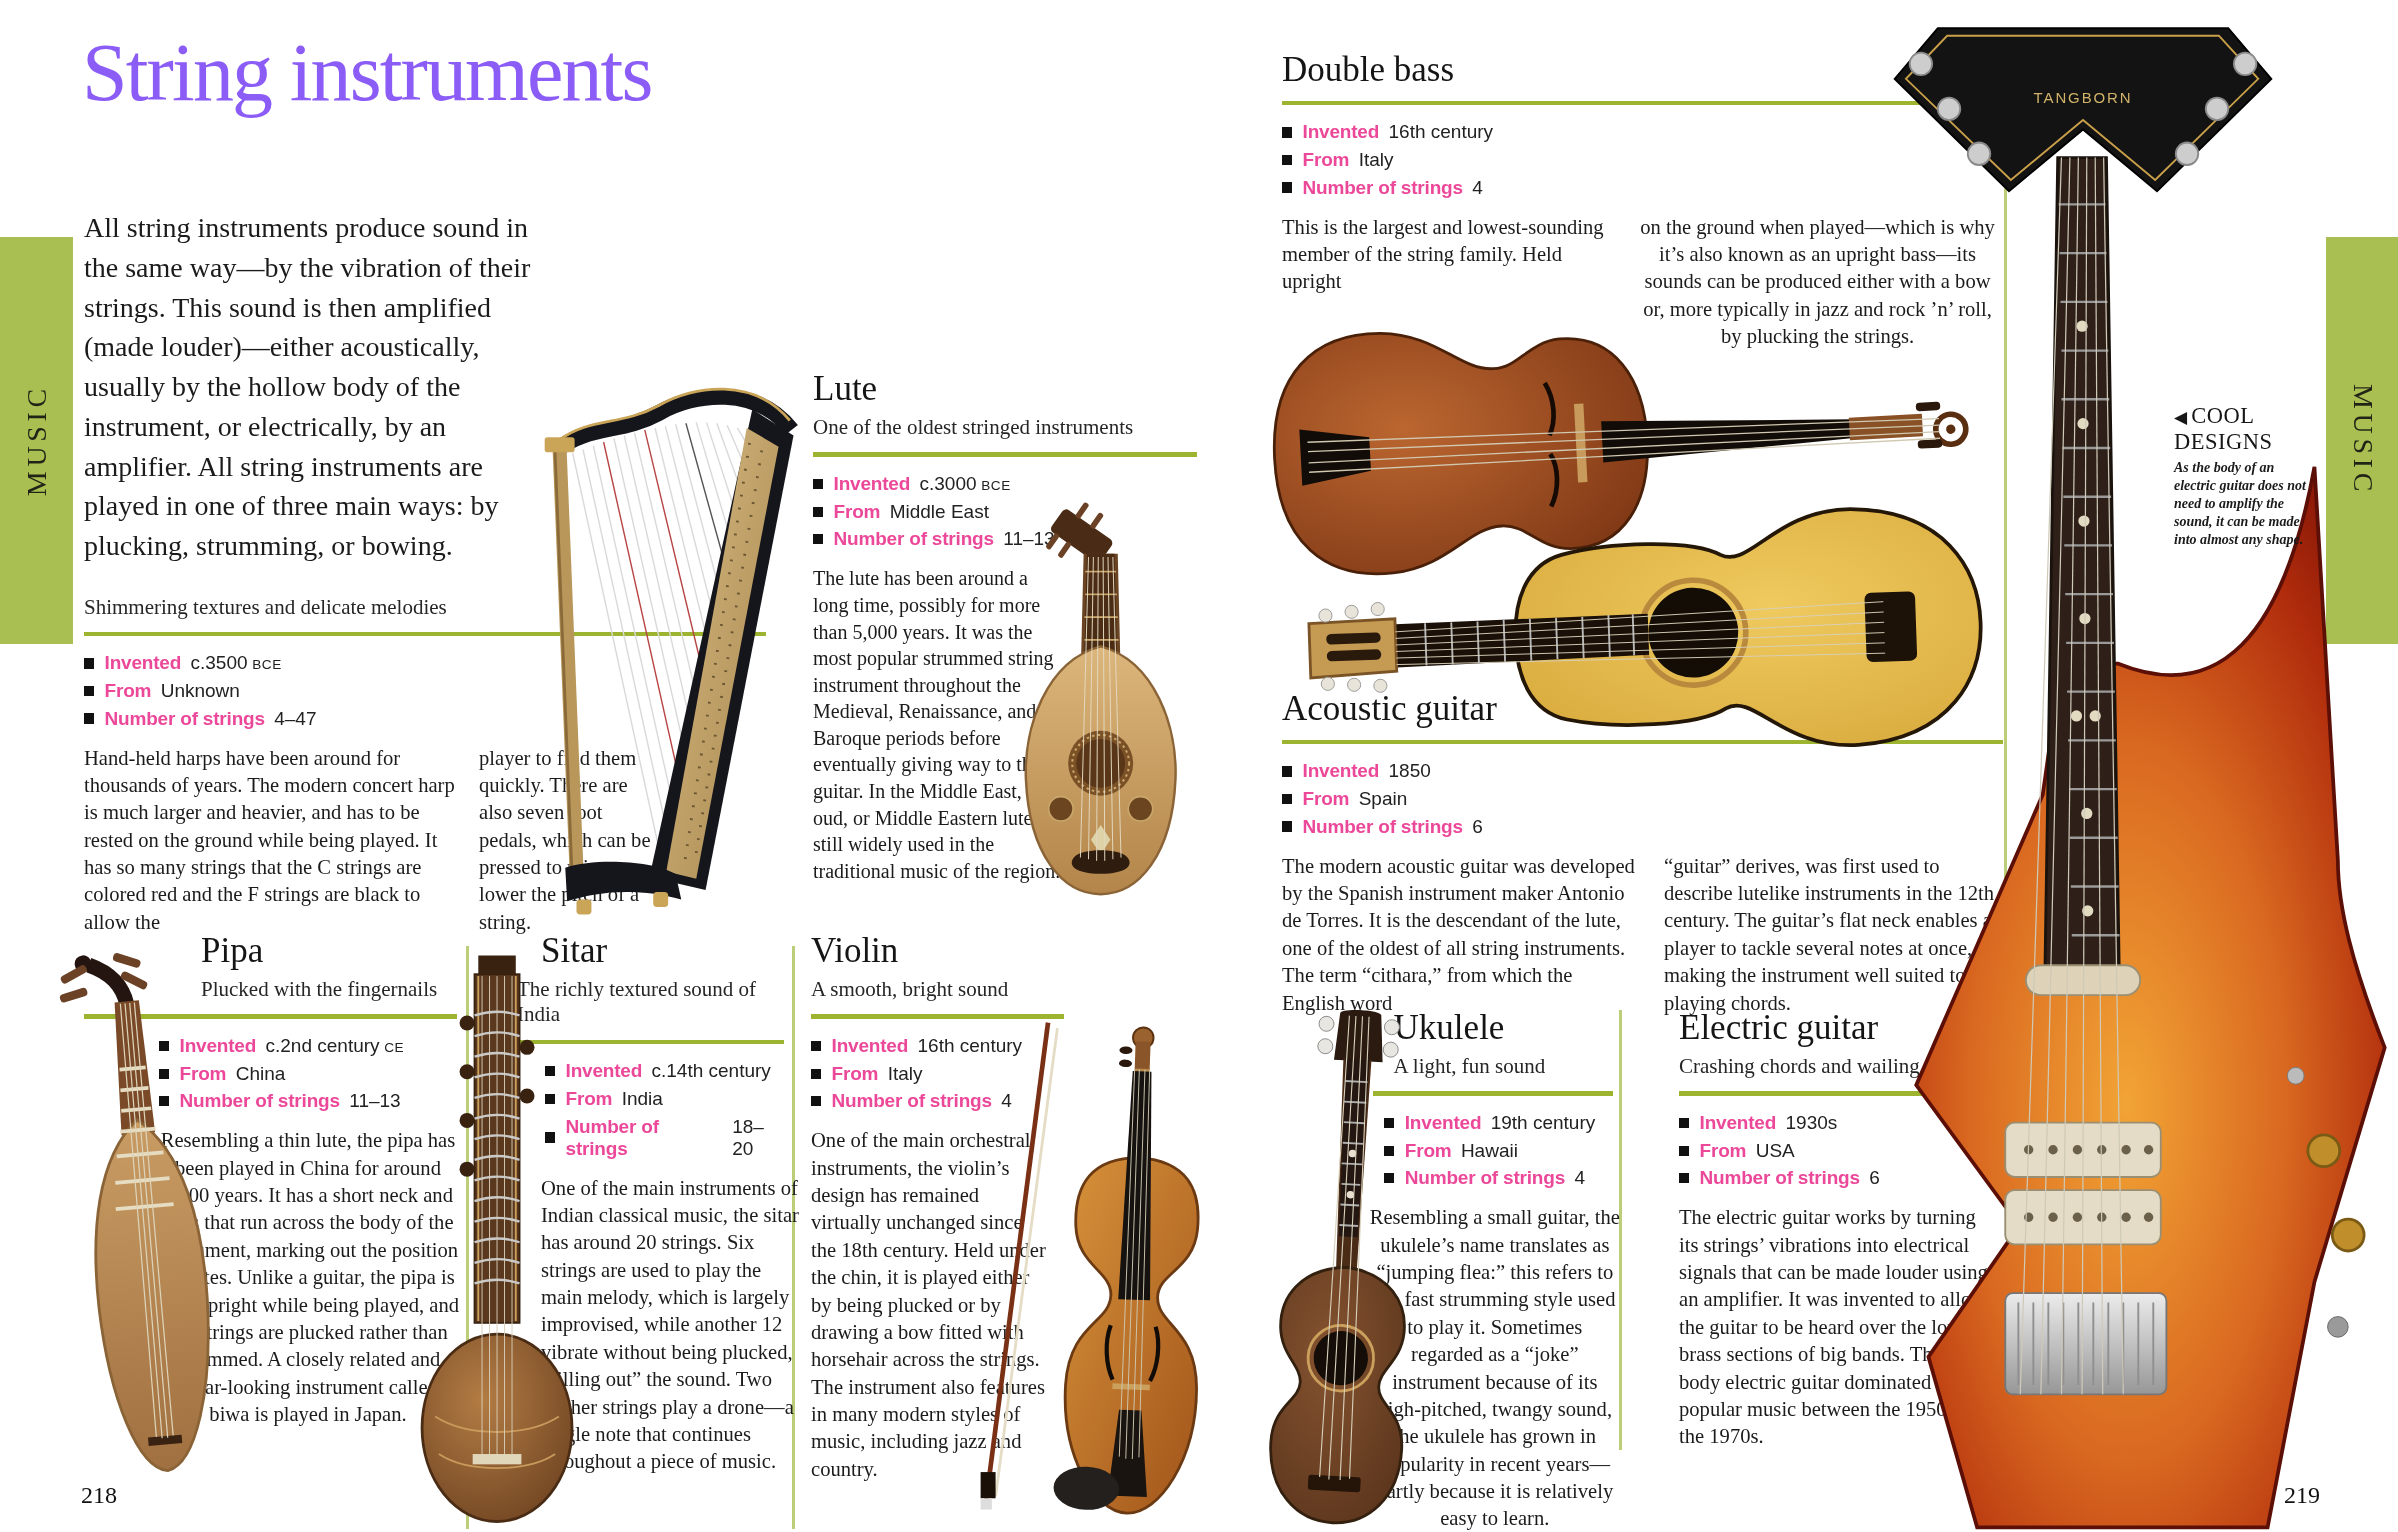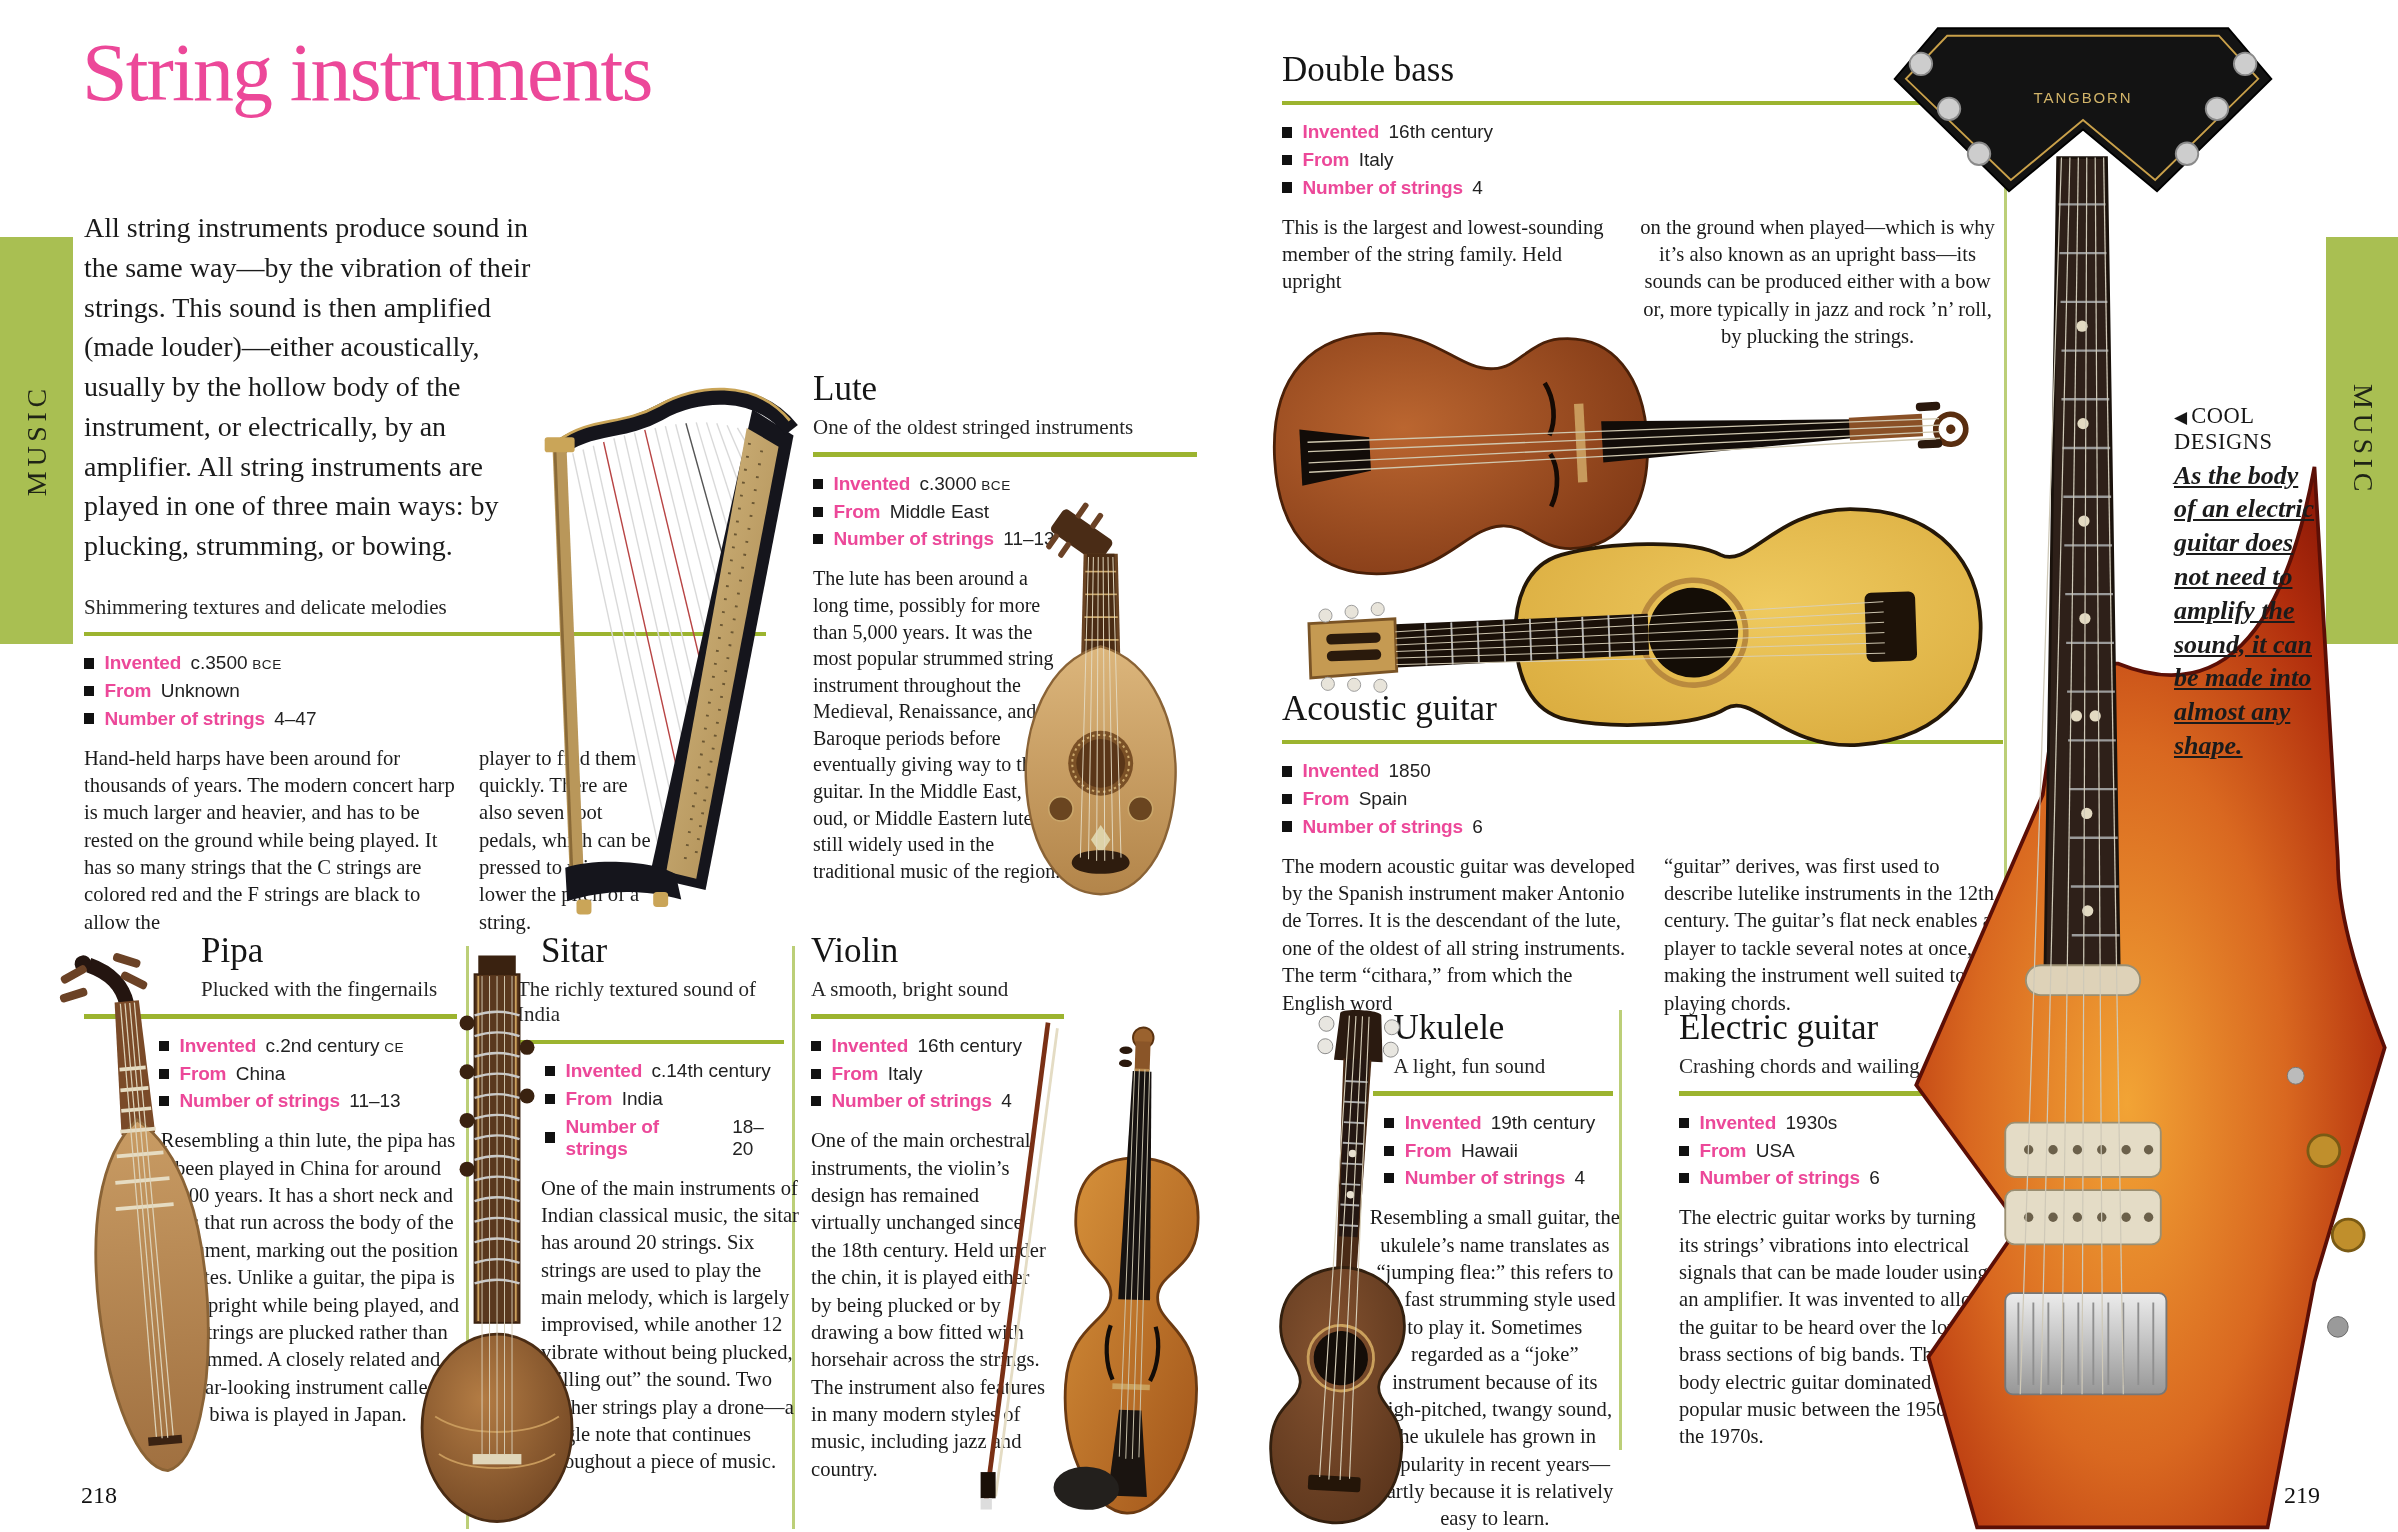--- a/index.html
+++ b/index.html
@@ -5,21 +5,21 @@
   html,body{margin:0;padding:0;background:#888;}
   #page{position:relative;width:2399px;height:1533px;background:#ffffff;overflow:hidden;
         font-family:"Liberation Serif",serif;color:#1b1b1b;}
   
   .tab{position:absolute;top:237px;width:73px;height:407px;background:#a9bf52;
        display:flex;align-items:center;justify-content:center;}
   .tab span{writing-mode:vertical-rl;font-size:28px;letter-spacing:4.7px;color:#1f2416;}
   .tab.left span{transform:rotate(180deg);}
   
   .main-title{position:absolute;left:82px;top:32px;font-size:82px;line-height:1;
-              letter-spacing:-1.9px;color:#ec4899;margin:0;font-weight:400;}
+              letter-spacing:-1.9px;color:#8b5cf6;margin:0;font-weight:400;}
   .intro{position:absolute;left:84px;top:180px;width:452px;font-size:28px;line-height:1.42;}
   
   .sec{position:absolute;}
   .sec h2{font-size:35px;line-height:1.05;margin:0;font-weight:400;color:#151515;}
   .tagline{font-size:21px;line-height:1.2;margin:7.5px 0 0;color:#262626;}
   .rule{height:4.7px;background:#9cb42f;margin-top:12px;}
   .facts{list-style:none;margin:16px 0 0;padding:0;
          font-family:"Liberation Sans",sans-serif;font-size:19px;color:#222;}
   .facts li{display:flex;align-items:baseline;margin:0 0 5.6px;}
   .sq{width:10.3px;height:10.3px;background:#111;margin-right:10.3px;flex:none;align-self:center;}
@@ -28,21 +28,21 @@
   .body{font-size:20.6px;line-height:1.33;margin-top:15px;}
   .cols{display:flex;gap:24px;margin-top:15px;}
   .cols .body{margin-top:0;}
   .center{text-align:center;}
   
   .vrule{position:absolute;width:2.8px;background:#bccf78;}
   
   .cool{position:absolute;left:2174px;top:403px;width:142px;}
   .cool-title{margin:0;font-size:22.5px;letter-spacing:0.5px;color:#161616;}
   .cool-title .arrow{font-size:17px;margin-right:3.7px;}
-  .cool-body{margin:3.7px 0 0;font-size:26px;line-height:1.3;font-style:italic;font-weight:600;text-decoration:underline;}
+  .cool-body{margin:3.7px 0 0;font-size:14px;line-height:1.3;font-style:italic;font-weight:600;}
   .pageno{position:absolute;font-size:24px;color:#111;}
   .inst{position:absolute;}
 </style>
 </head>
 <body>
 
 <div id="page">
 
   <div class="tab left" style="left:0;">
     <span>MUSIC</span>

